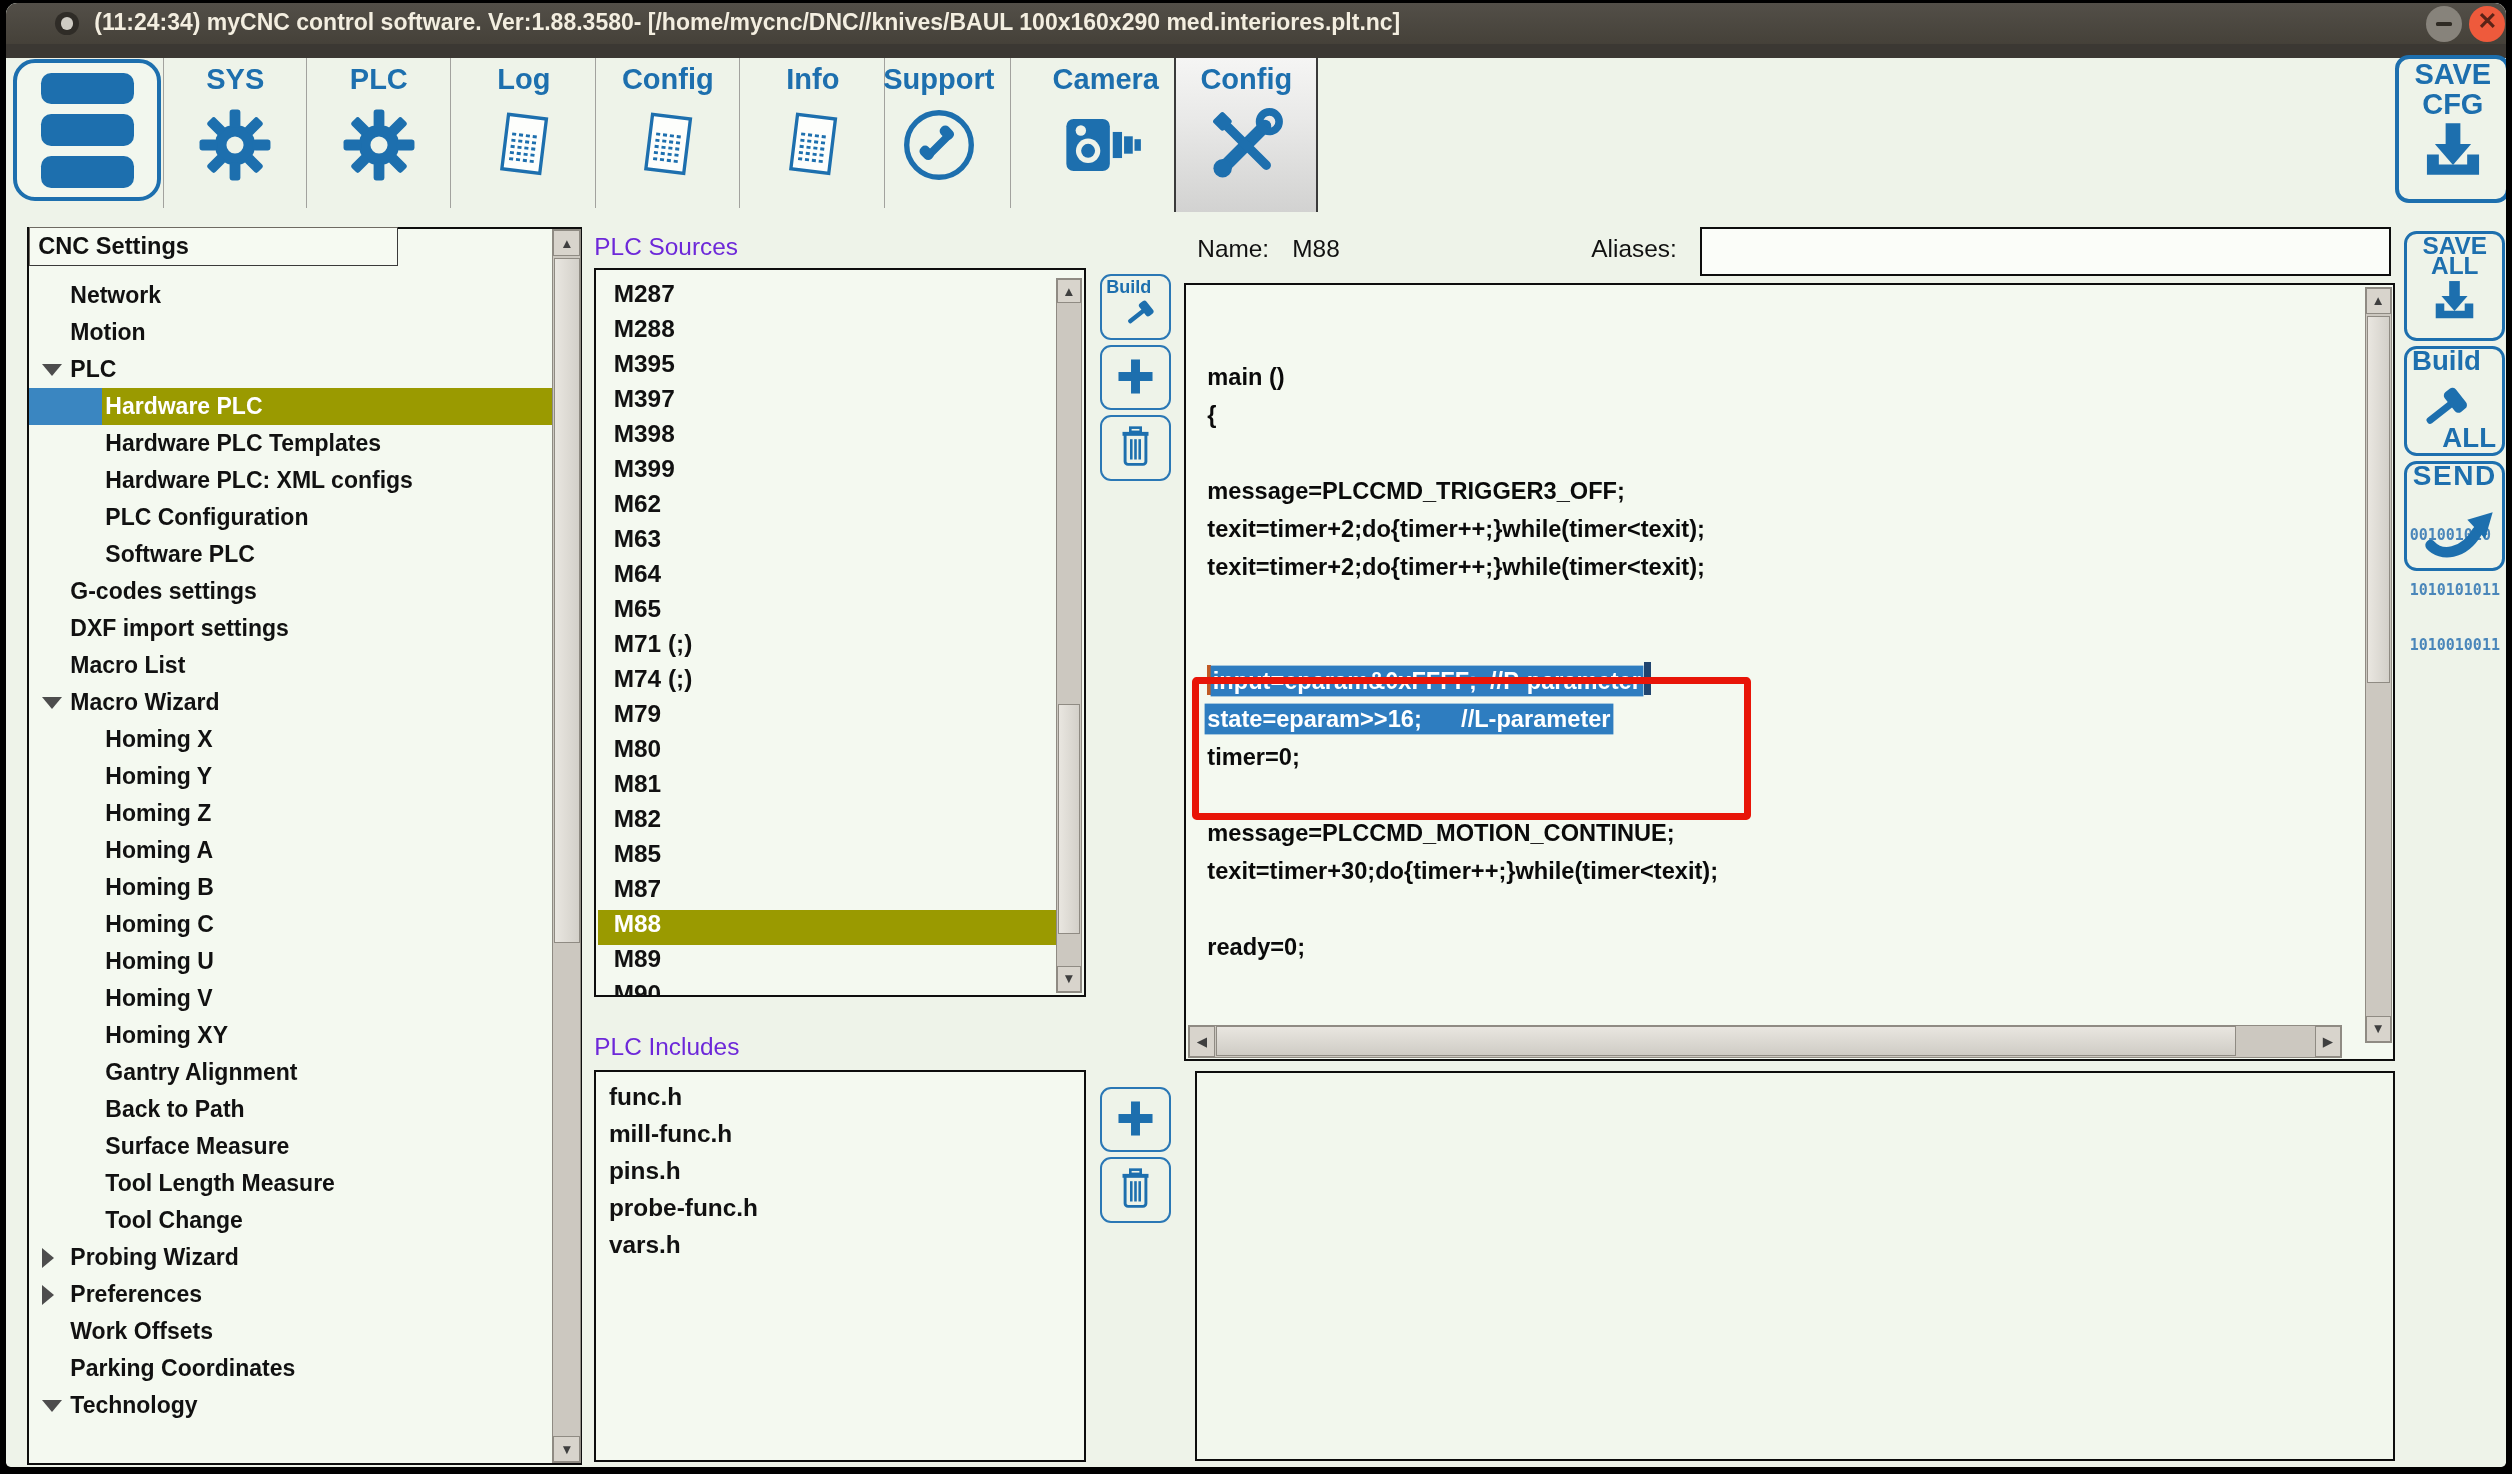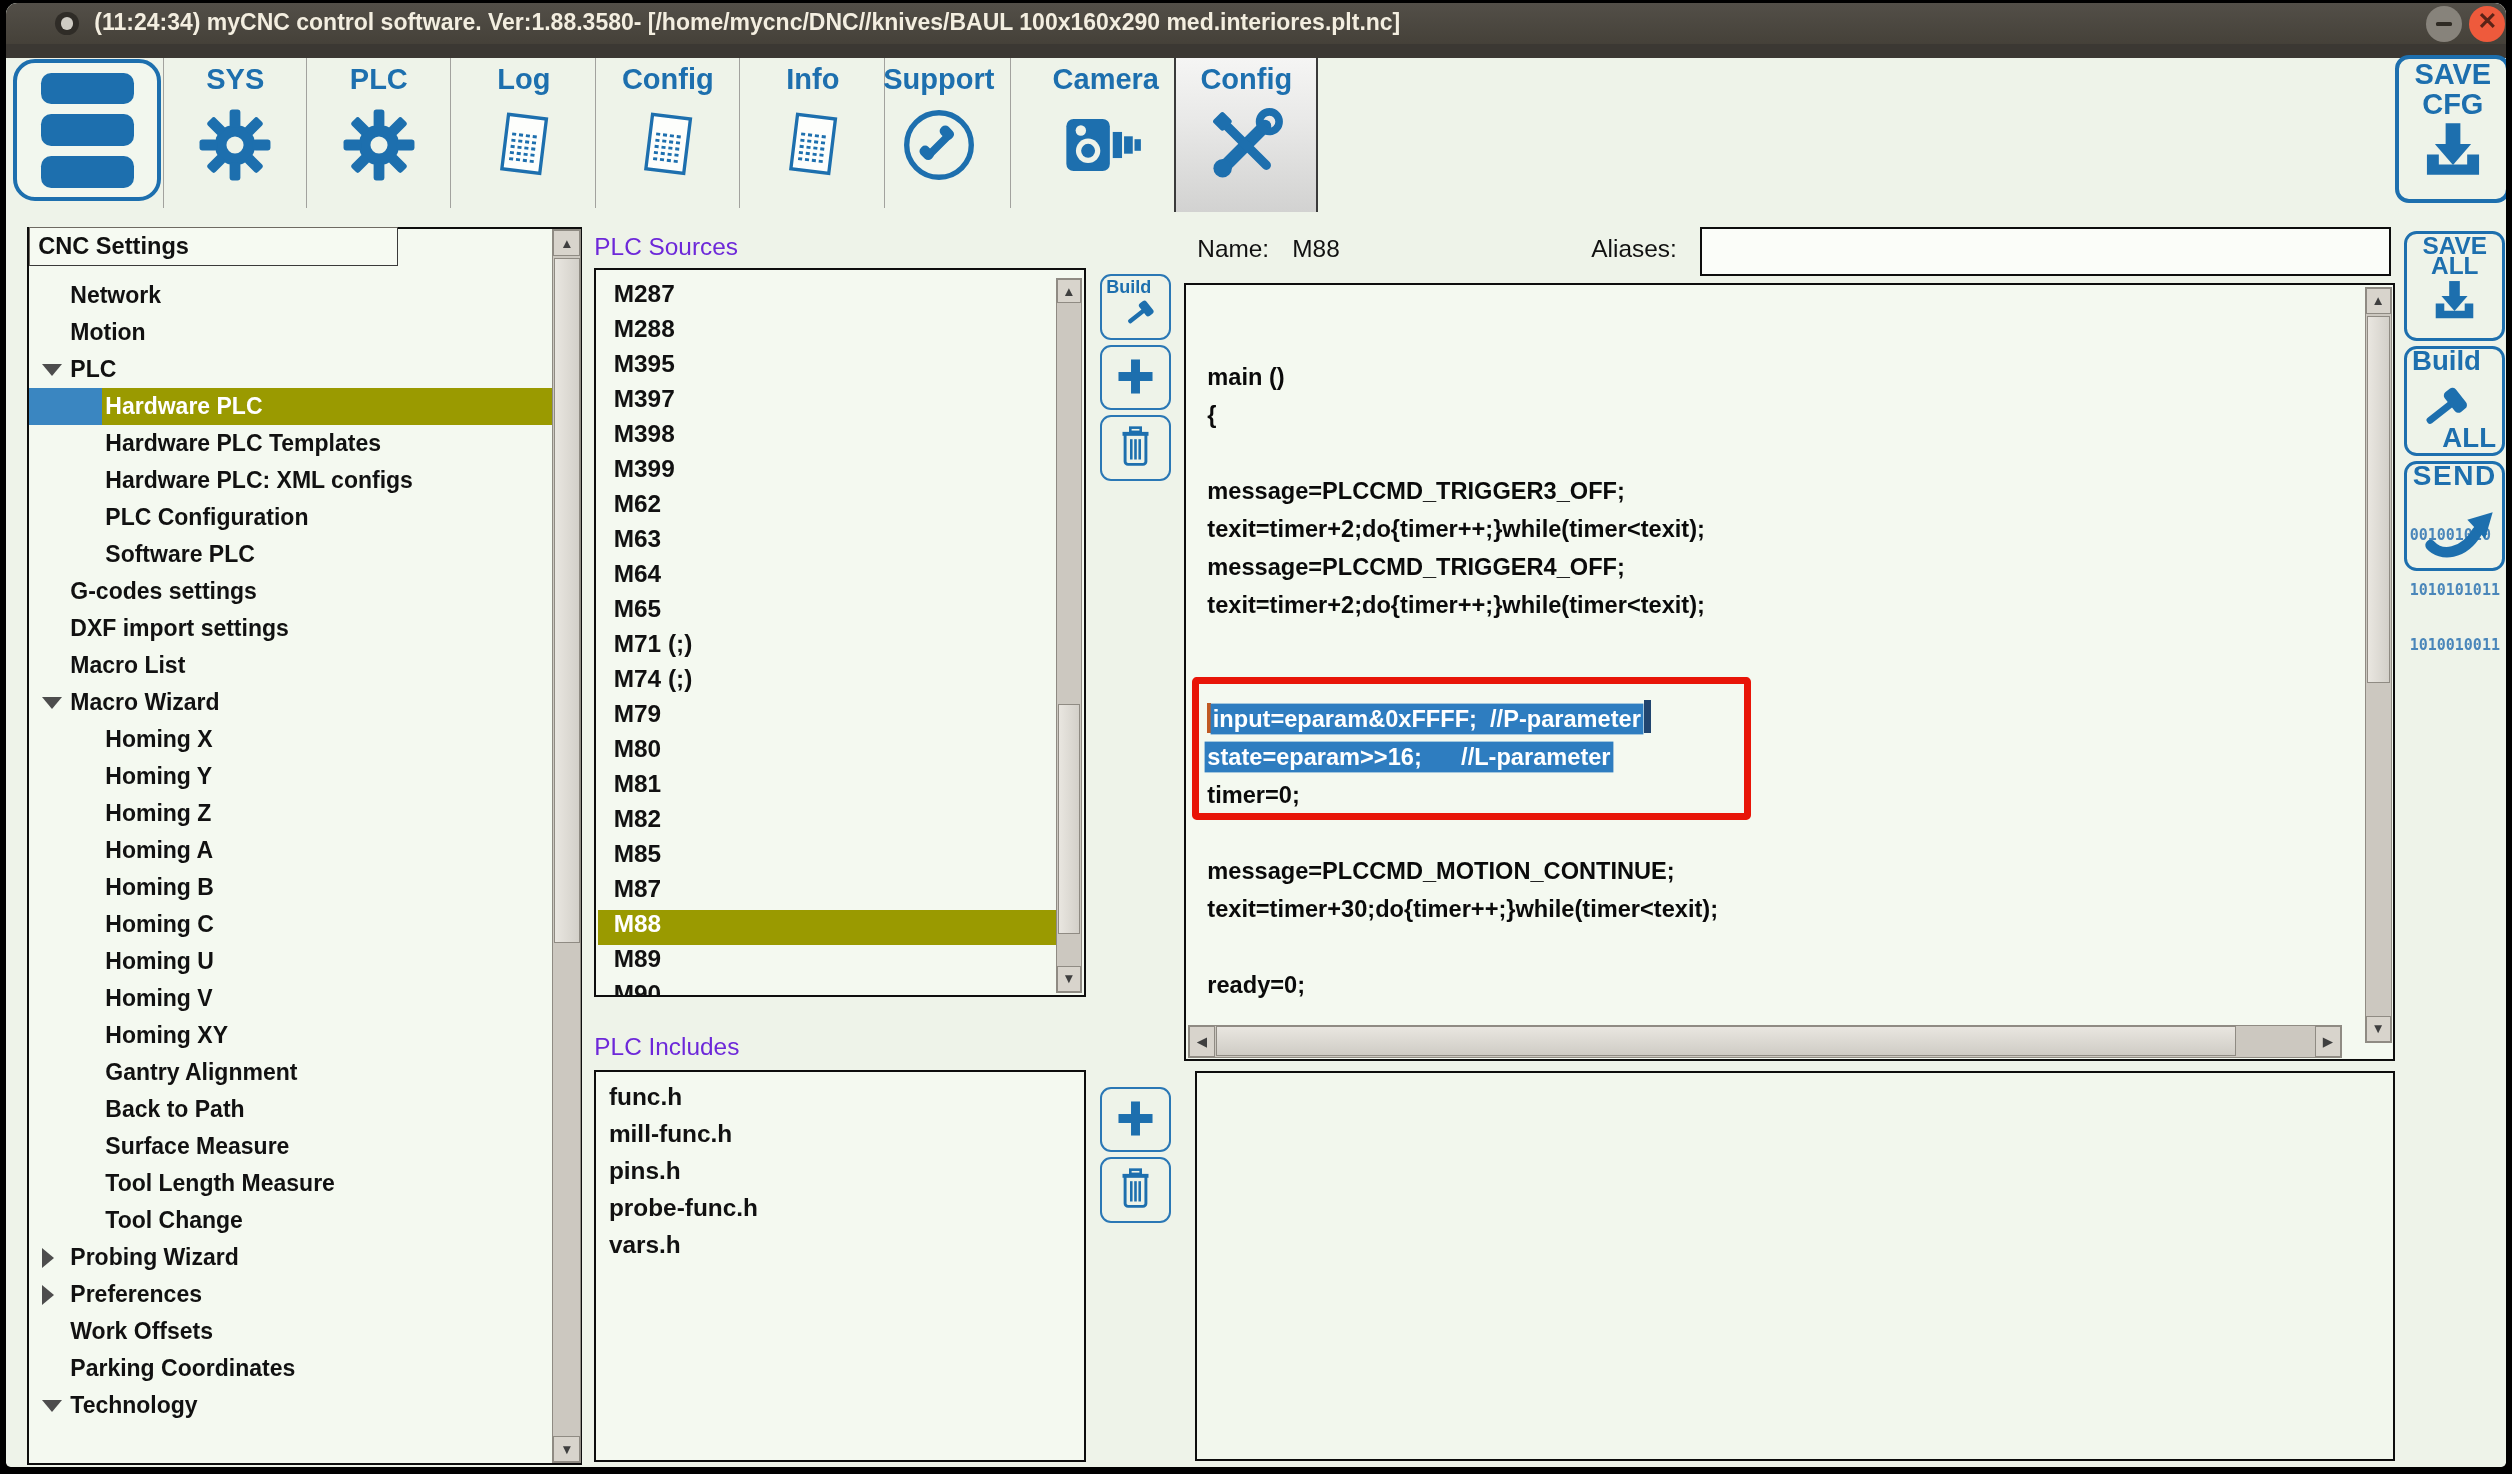--- a/index.html
+++ b/index.html
@@ -416,21 +416,20 @@
   <input id="aliases-input" value="" style="">
 
   <div id="editor">
     <div id="code">
           <div class="cl"><span></span></div>
           <div class="cl"><span>main ()</span></div>
           <div class="cl"><span>{</span></div>
           <div class="cl"><span></span></div>
           <div class="cl"><span>message=PLCCMD_TRIGGER3_OFF;</span></div>
           <div class="cl"><span>texit=timer+2;do{timer++;}while(timer&lt;texit);</span></div>
-          <div class="cl"><span>message=PLCCMD_TRIGGER4_OFF;</span></div>
           <div class="cl"><span>texit=timer+2;do{timer++;}while(timer&lt;texit);</span></div>
           <div class="cl"><span></span></div>
           <div class="cl"><span></span></div>
           <div class="cl"><span class="caret-start"></span><span class="selx">input=eparam&amp;0xFFFF;  //P-parameter</span><span class="caret-end"></span></div>
           <div class="cl"><span class="selx">state=eparam&gt;&gt;16;      //L-parameter</span></div>
           <div class="cl"><span>timer=0;</span></div>
           <div class="cl"><span></span></div>
           <div class="cl"><span>message=PLCCMD_MOTION_CONTINUE;</span></div>
           <div class="cl"><span>texit=timer+30;do{timer++;}while(timer&lt;texit);</span></div>
           <div class="cl"><span></span></div>

